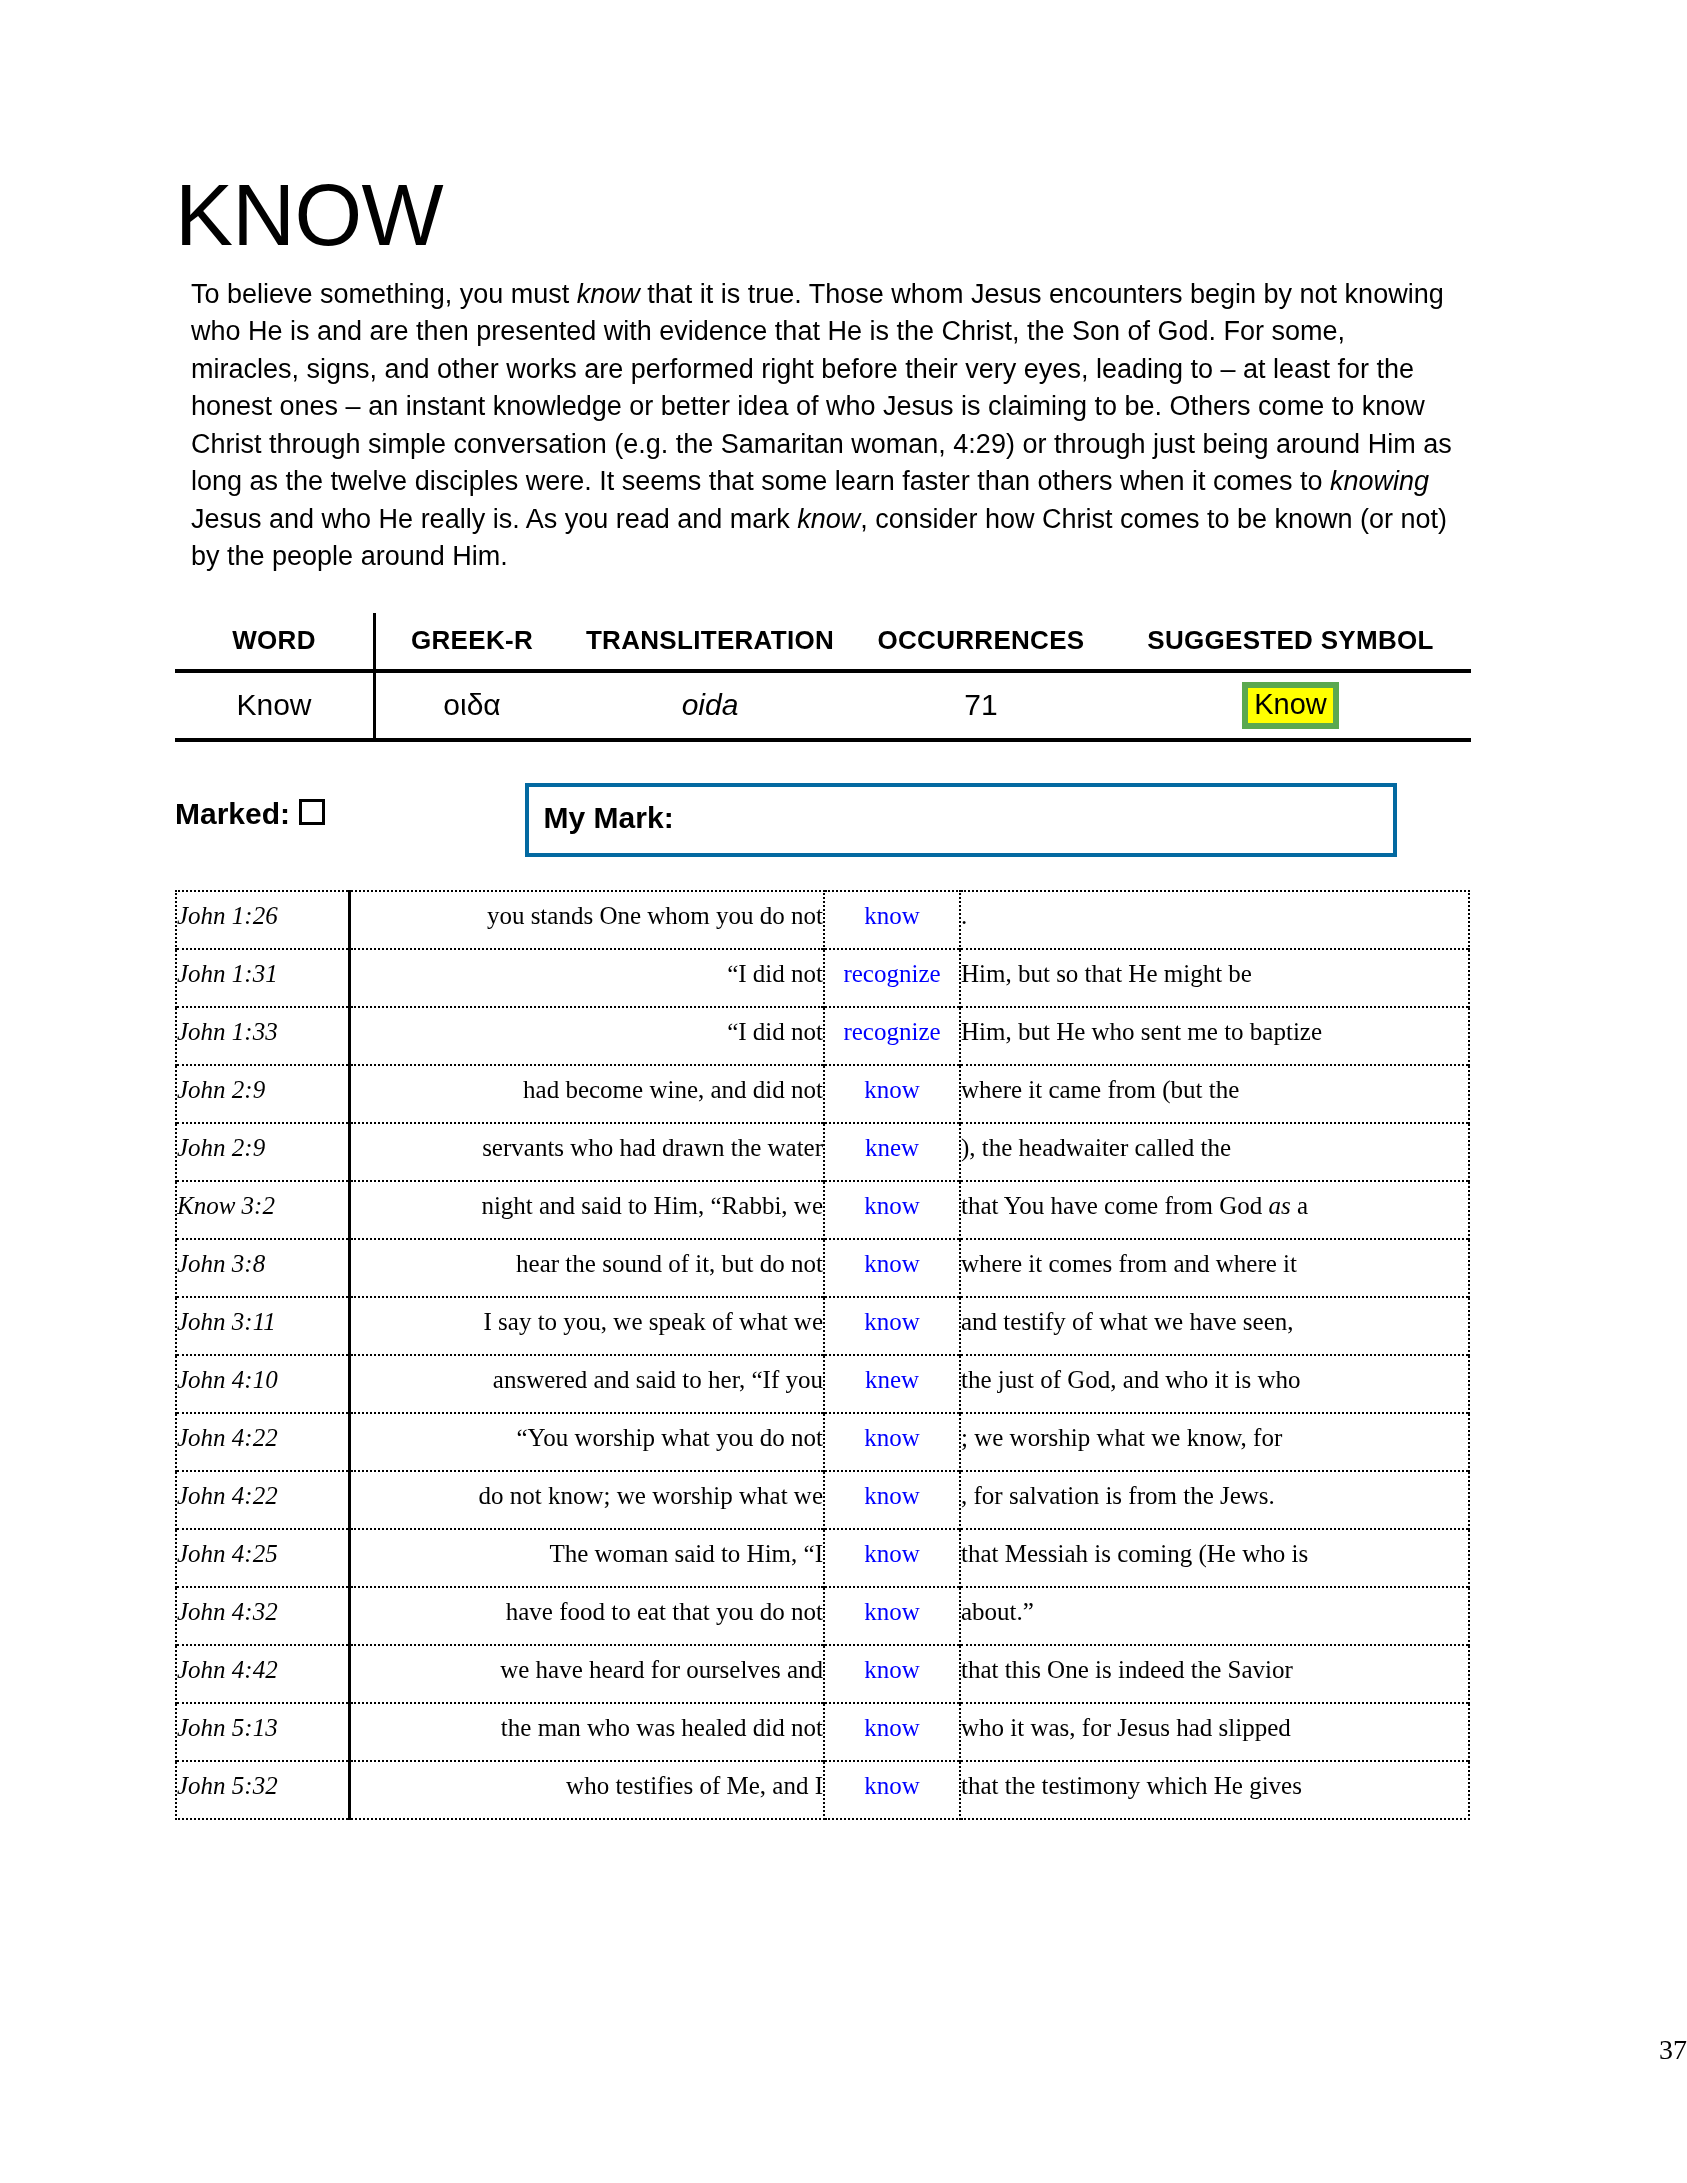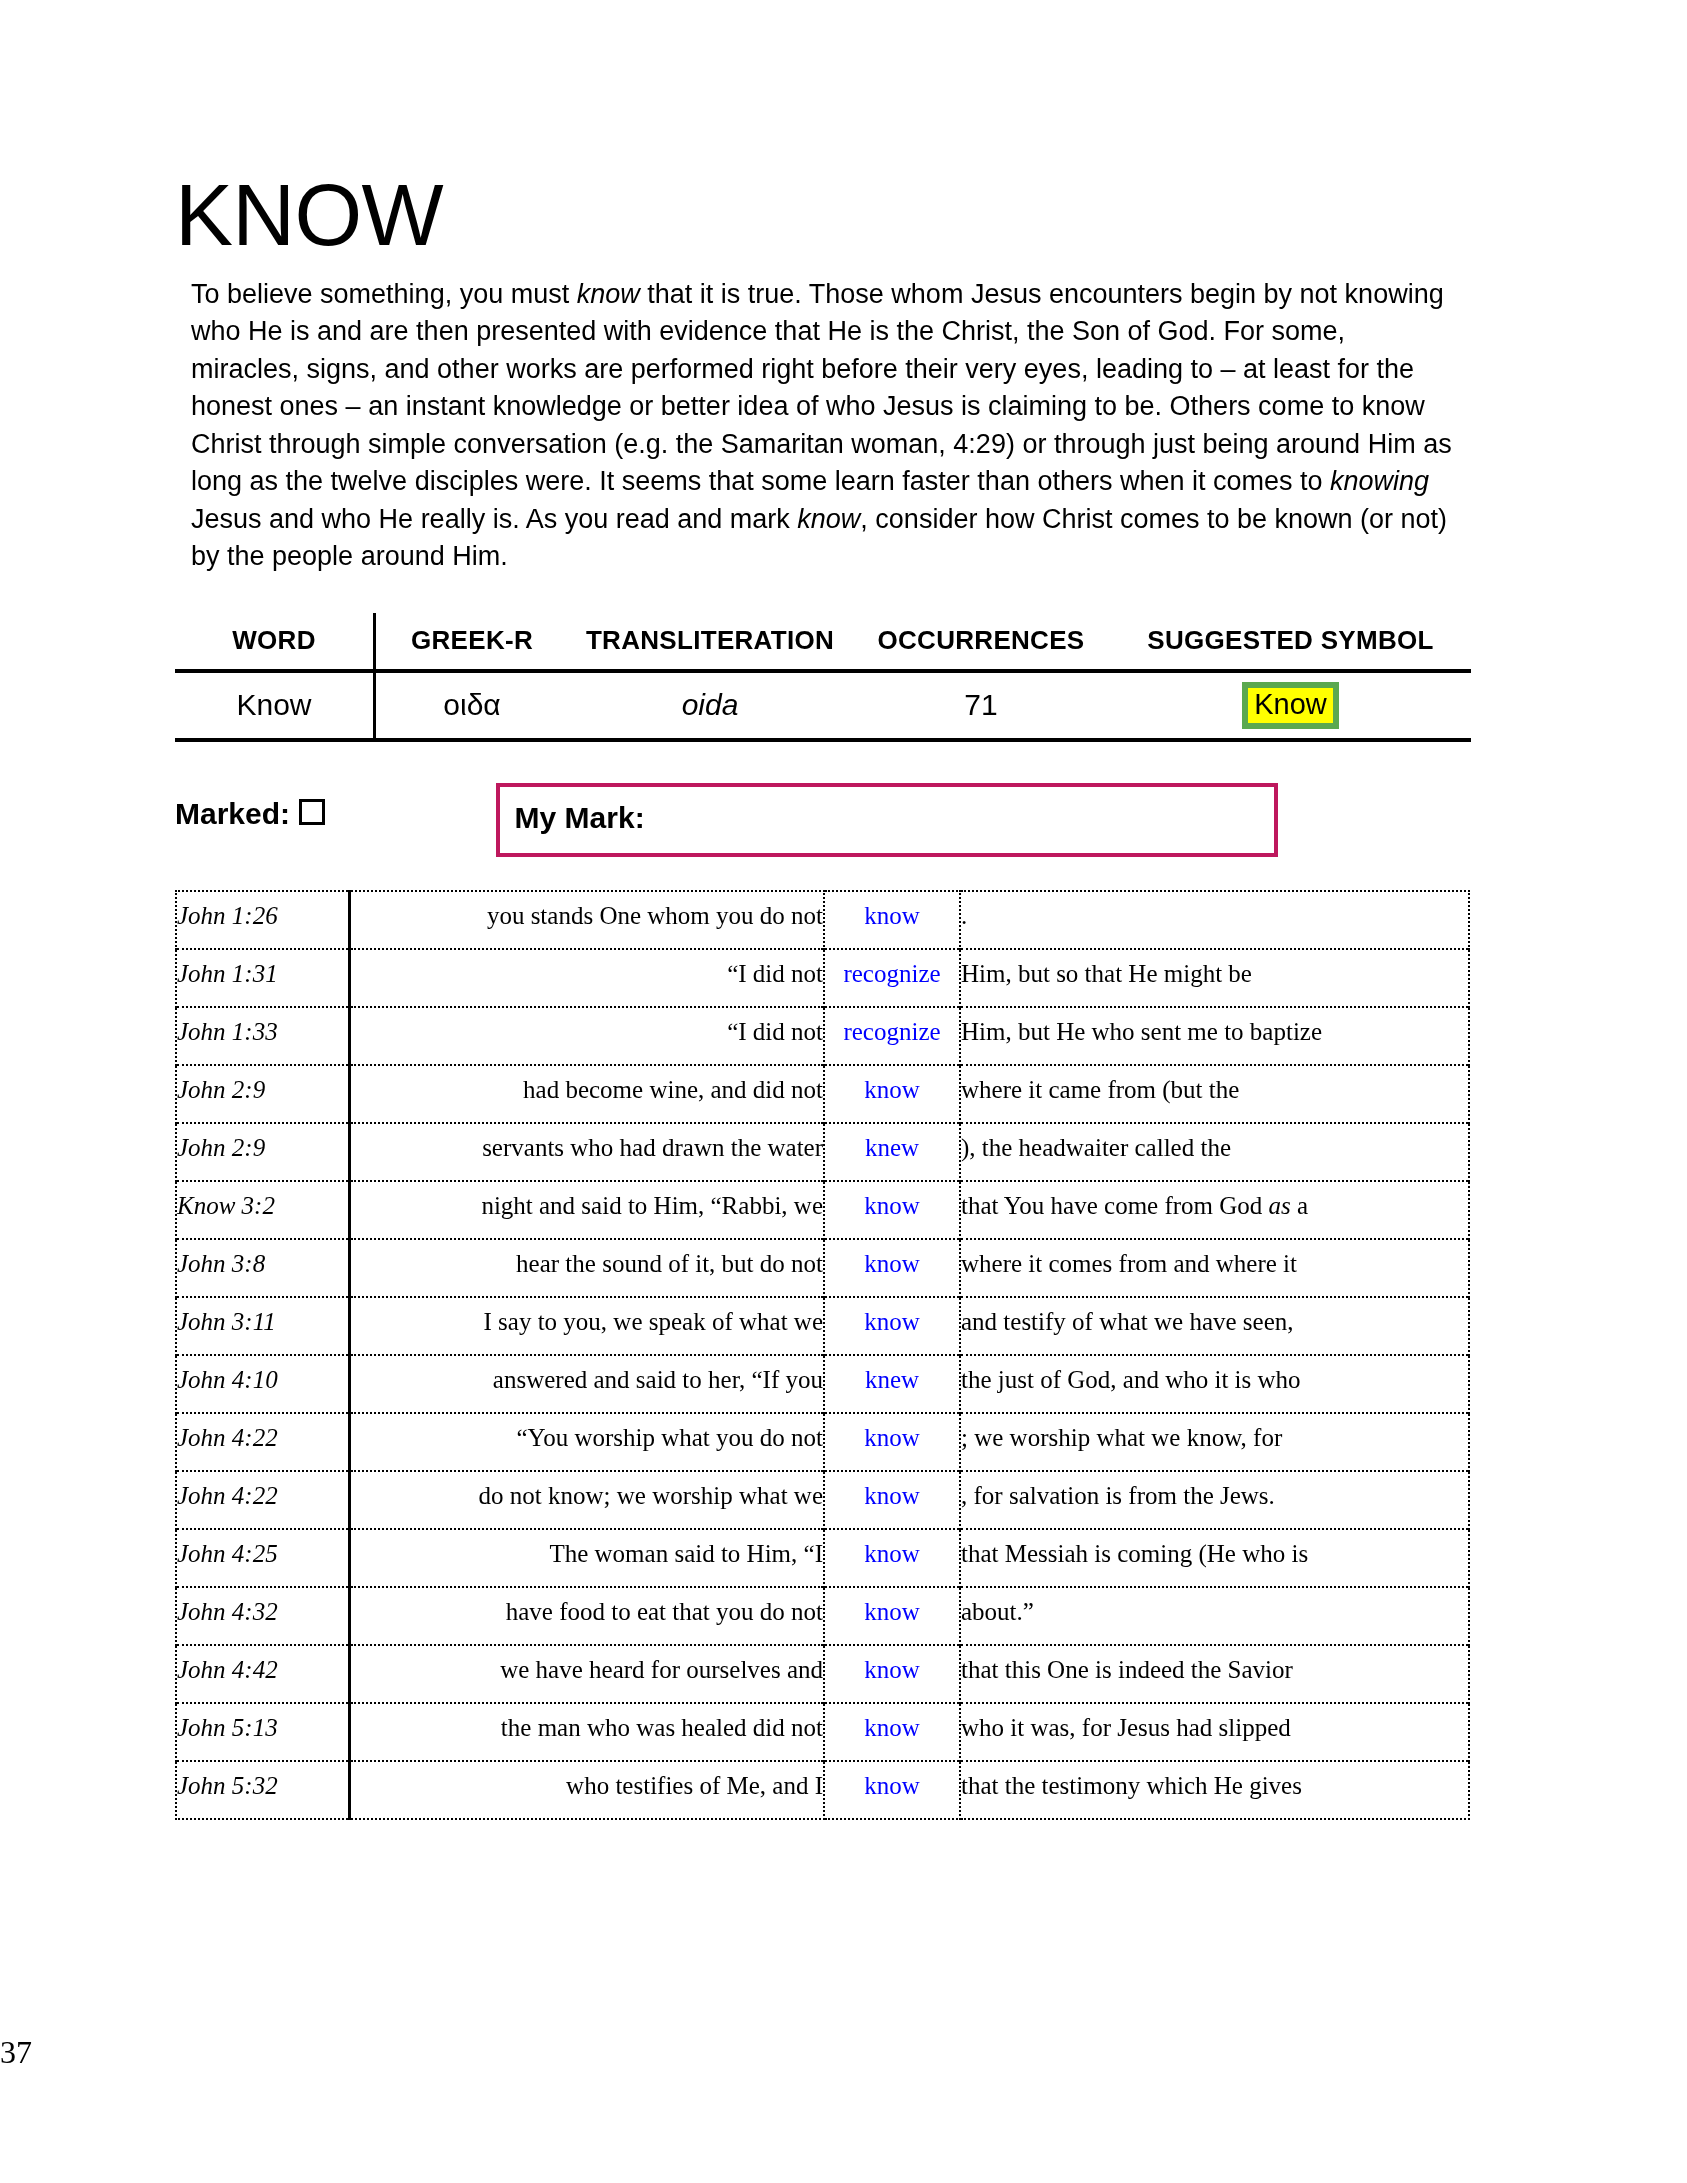--- a/index.html
+++ b/index.html
@@ -117,25 +117,25 @@
     display: inline-block;
     width: 20px;
     height: 20px;
     border: 3.3px solid #000;
     margin-left: 9.3px;
     vertical-align: -0.7px;
     background: #fff;
   }
   .mymark-box {
     position: absolute;
-    left: 321px;
+    left: 350px;
     top: 0;
-    width: 782px;
+    width: 872px;
     height: 74px;
-    border: 4px solid #be185d;
+    border: 4px solid #0369a1;
     box-sizing: border-box;
   }
   .mymark-label {
     position: absolute;
     left: 14.6px;
     top: 14.6px;
     font-size: 30px;
     font-weight: 700;
   }
 
@@ -197,23 +197,23 @@
     border-bottom: 2px dotted #000;
   }
   .v-after i, .v-before i { font-style: italic; }
 
   
   .page-number {
     position: absolute;
     left: 0;
     top: 2034px;
     width: 1687px;
-    text-align: left;
+    text-align: right;
     font-family: "Liberation Serif", serif;
-    font-size: 32px;
+    font-size: 28px;
   }
 </style>
 </head>
 <body>
 
 <div class="page">
   <div class="content">
 
     <h1 class="title">KNOW</h1>
 

